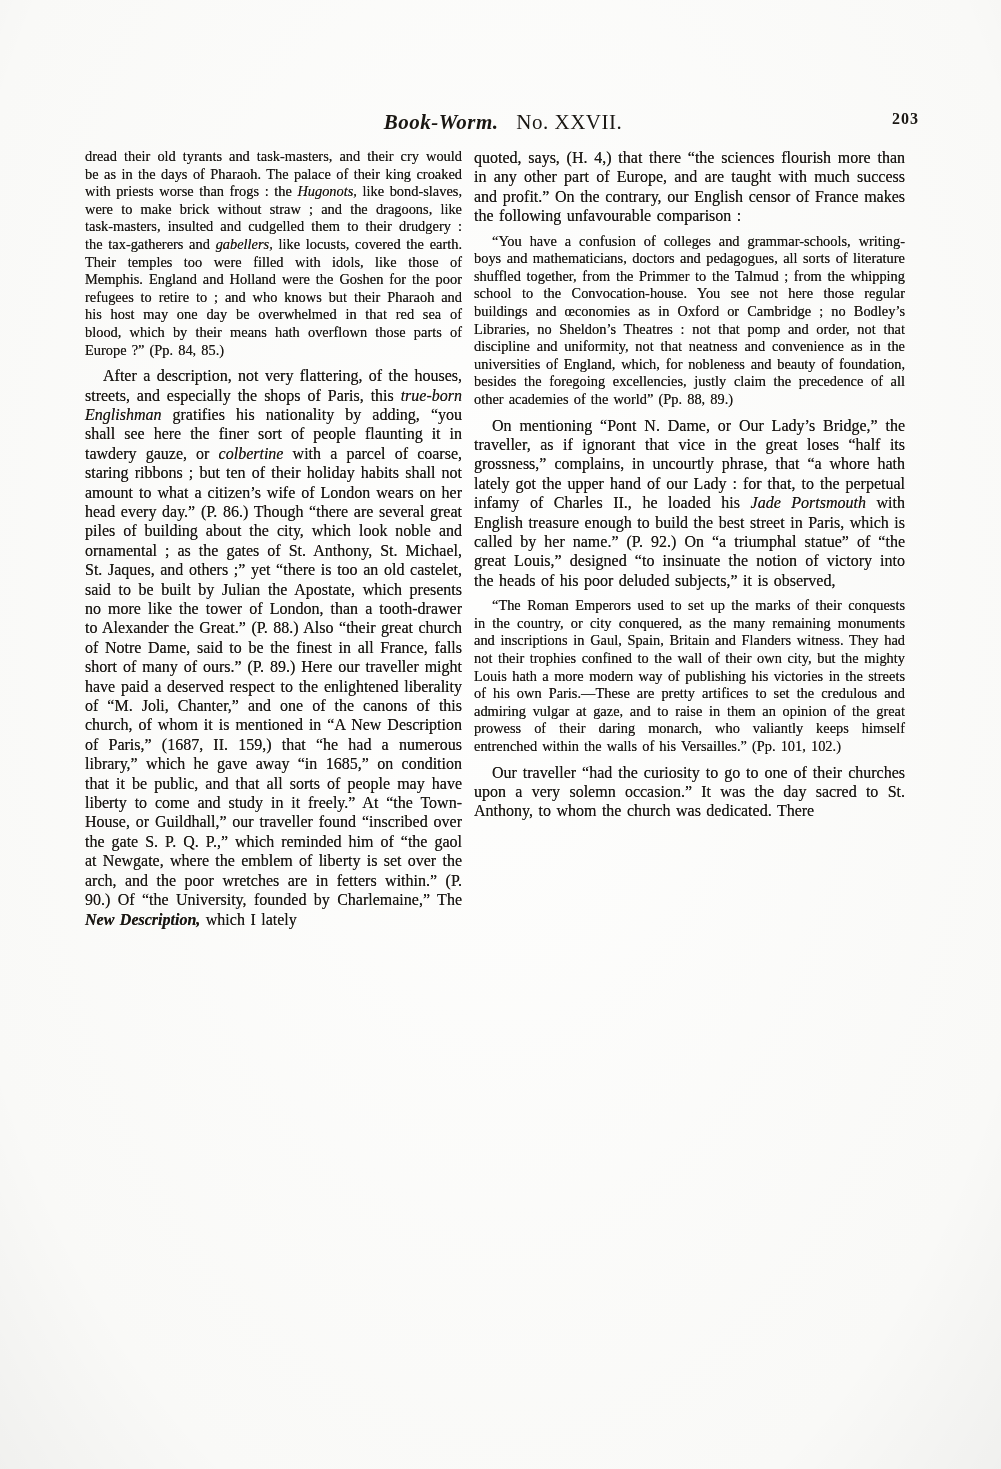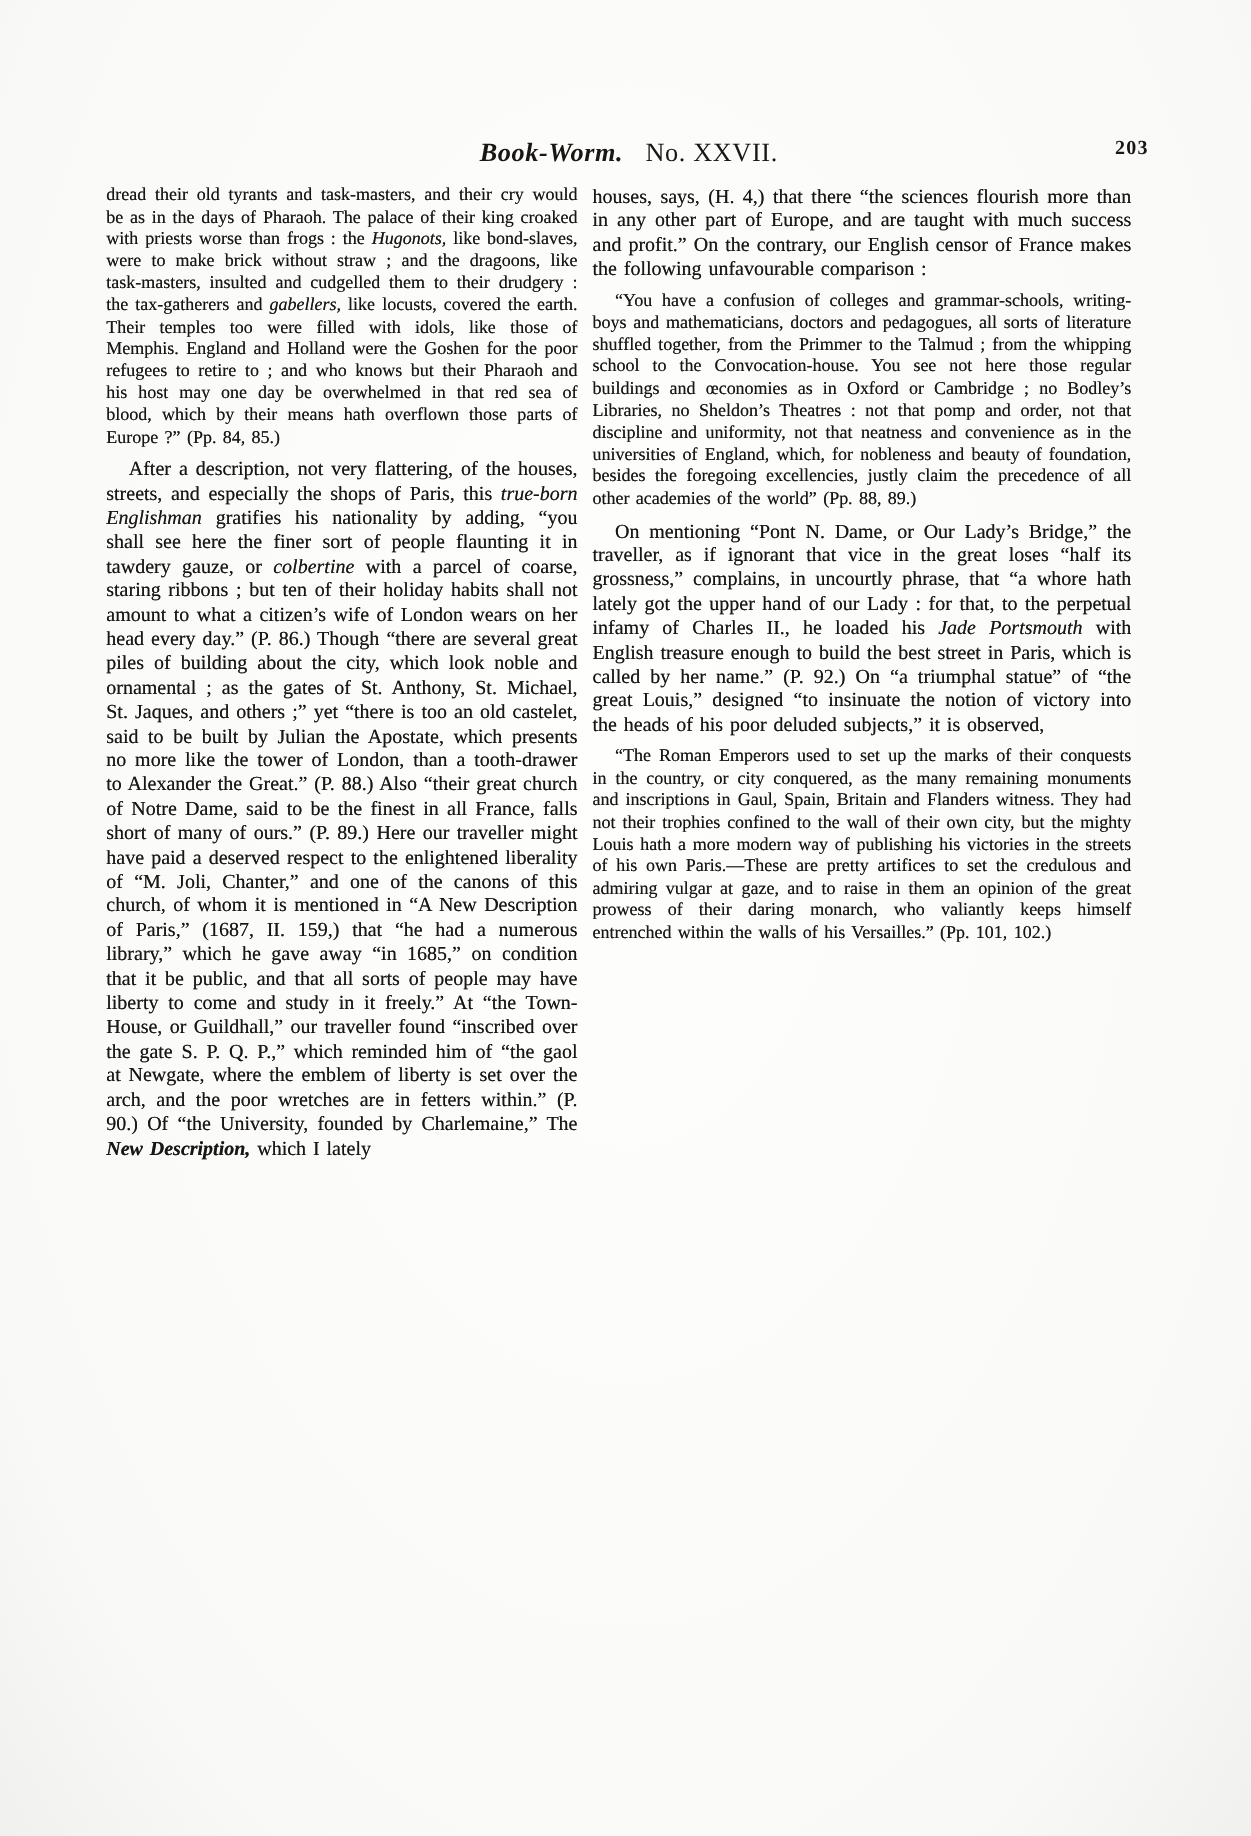--- a/index.html
+++ b/index.html
@@ -85,20 +85,21 @@
   </div>
 
   <div class="page-number">203</div>
 
   <div class="columns">
     <div class="col col-left">
         <p class="para quote"><span class="">dread their old tyrants and task-masters, and their cry would be as in the days of Pharaoh.  The palace of their king croaked with priests worse than frogs : the </span><span class="it ">Hugonots,</span><span class=""> like bond-slaves, were to make brick without straw ; and the dragoons, like task-masters, insulted and cudgelled them to their drudgery : the tax-gatherers and </span><span class="it ">gabellers,</span><span class=""> like locusts, covered the earth.  Their temples too were filled with idols, like those of Memphis.  England and Holland were the Goshen for the poor refugees to retire to ; and who knows but their Pharaoh and his host may one day be overwhelmed in that red sea of blood, which by their means hath overflown those parts of Europe ?”  (Pp. 84, 85.)</span></p>
         <p class="para body indent"><span class="">After a description, not very flattering, of the houses, streets, and especially the shops of Paris, this </span><span class="it ">true-born Englishman</span><span class=""> gratifies his nationality by adding, “you shall see here the finer sort of people flaunting it in tawdery gauze, or </span><span class="it ">colbertine</span><span class=""> with a parcel of coarse, staring ribbons ; but ten of their holiday habits shall not amount to what a citizen’s wife of London wears on her head every day.”  (P. 86.)  Though “there are several great piles of building about the city, which look noble and ornamental ; as the gates of St. Anthony, St. Michael, St. Jaques, and others ;”  yet  “there is too an old castelet, said to be built by Julian the Apostate, which presents no more like the tower of London, than a tooth-drawer to Alexander the Great.”  (P. 88.)  Also “their great church of Notre Dame, said to be the finest in all France, falls short of many of ours.”  (P. 89.)   Here our traveller might have paid a deserved respect to the enlightened liberality of “M. Joli, Chanter,” and one of the canons of this church, of whom it is mentioned in “A New Description of Paris,” (1687, II. 159,) that “he had a numerous library,” which he gave away “in 1685,” on condition that it be public, and that all sorts of people may have liberty to come and study in it freely.”  At “the Town-House, or Guildhall,” our traveller found “inscribed over the gate S. P. Q. P.,” which reminded him of “the gaol at Newgate, where the emblem of liberty is set over the arch, and the poor wretches are in fetters within.”  (P. 90.)   Of “the University, founded by Charlemaine,” The </span><span class="it bd">New Description,</span><span class=""> which I lately</span></p>
       </div>
     <div class="col col-right">
-        <p class="para body"><span class="">houses, says, (H. 4,) that there “the sciences flourish more than in any other part of Europe, and are taught with much success and profit.”   On the contrary, our English censor of France makes the following unfavourable comparison :</span></p>
+        <p class="para body"><span class="">quoted, says, (H. 4,) that there “the sciences flourish more than in any other part of Europe, and are taught with much success and profit.”   On the contrary, our English censor of France makes the following unfavourable comparison :</span></p>
         <p class="para quote indent"><span class="">“You have a confusion of colleges and grammar-schools, writing-boys and mathematicians, doctors and pedagogues, all sorts of literature shuffled together, from the Primmer to the Talmud ; from the whipping school to the Convocation-house.  You see not here those regular buildings and œconomies as in Oxford or Cambridge ;  no Bodley’s Libraries, no Sheldon’s Theatres : not that pomp and order, not that discipline and uniformity, not that neatness and convenience as in the universities of England, which, for nobleness and beauty of foundation, besides the foregoing excellencies, justly claim the precedence of all other academies of the world”   (Pp. 88, 89.)</span></p>
         <p class="para body indent"><span class="">On mentioning  “Pont N. Dame, or Our Lady’s Bridge,” the traveller, as if ignorant that vice in the great loses  “half its grossness,” complains, in uncourtly phrase, that “a whore hath lately got the upper hand of our Lady : for that, to the perpetual infamy of Charles II., he loaded his </span><span class="it ">Jade Portsmouth</span><span class=""> with English treasure enough to build the best street in Paris, which is called by her name.”  (P. 92.)   On “a triumphal statue” of “the great Louis,” designed “to insinuate the notion of victory into the heads of his poor deluded subjects,” it is observed,</span></p>
         <p class="para quote indent"><span class="">“The Roman Emperors used to set up the marks of their conquests in the country, or city conquered, as the many remaining monuments and inscriptions in Gaul, Spain, Britain and Flanders witness.  They had not their trophies confined to the wall of their own city, but the mighty Louis hath a more modern way of publishing his victories in the streets of his own Paris.—These are pretty artifices to set the credulous and admiring vulgar at gaze, and to raise in them an opinion of the great prowess of their daring monarch, who valiantly keeps himself entrenched within the walls of his Versailles.”   (Pp. 101, 102.)</span></p>
+        <p class="para body indent"><span class="">Our traveller “had the curiosity to go to one of their churches upon a very solemn occasion.”   It was the day sacred to St. Anthony, to whom the church was dedicated.   There</span></p>
       </div>
   </div>
 
 </div>
 
 </body></html>

